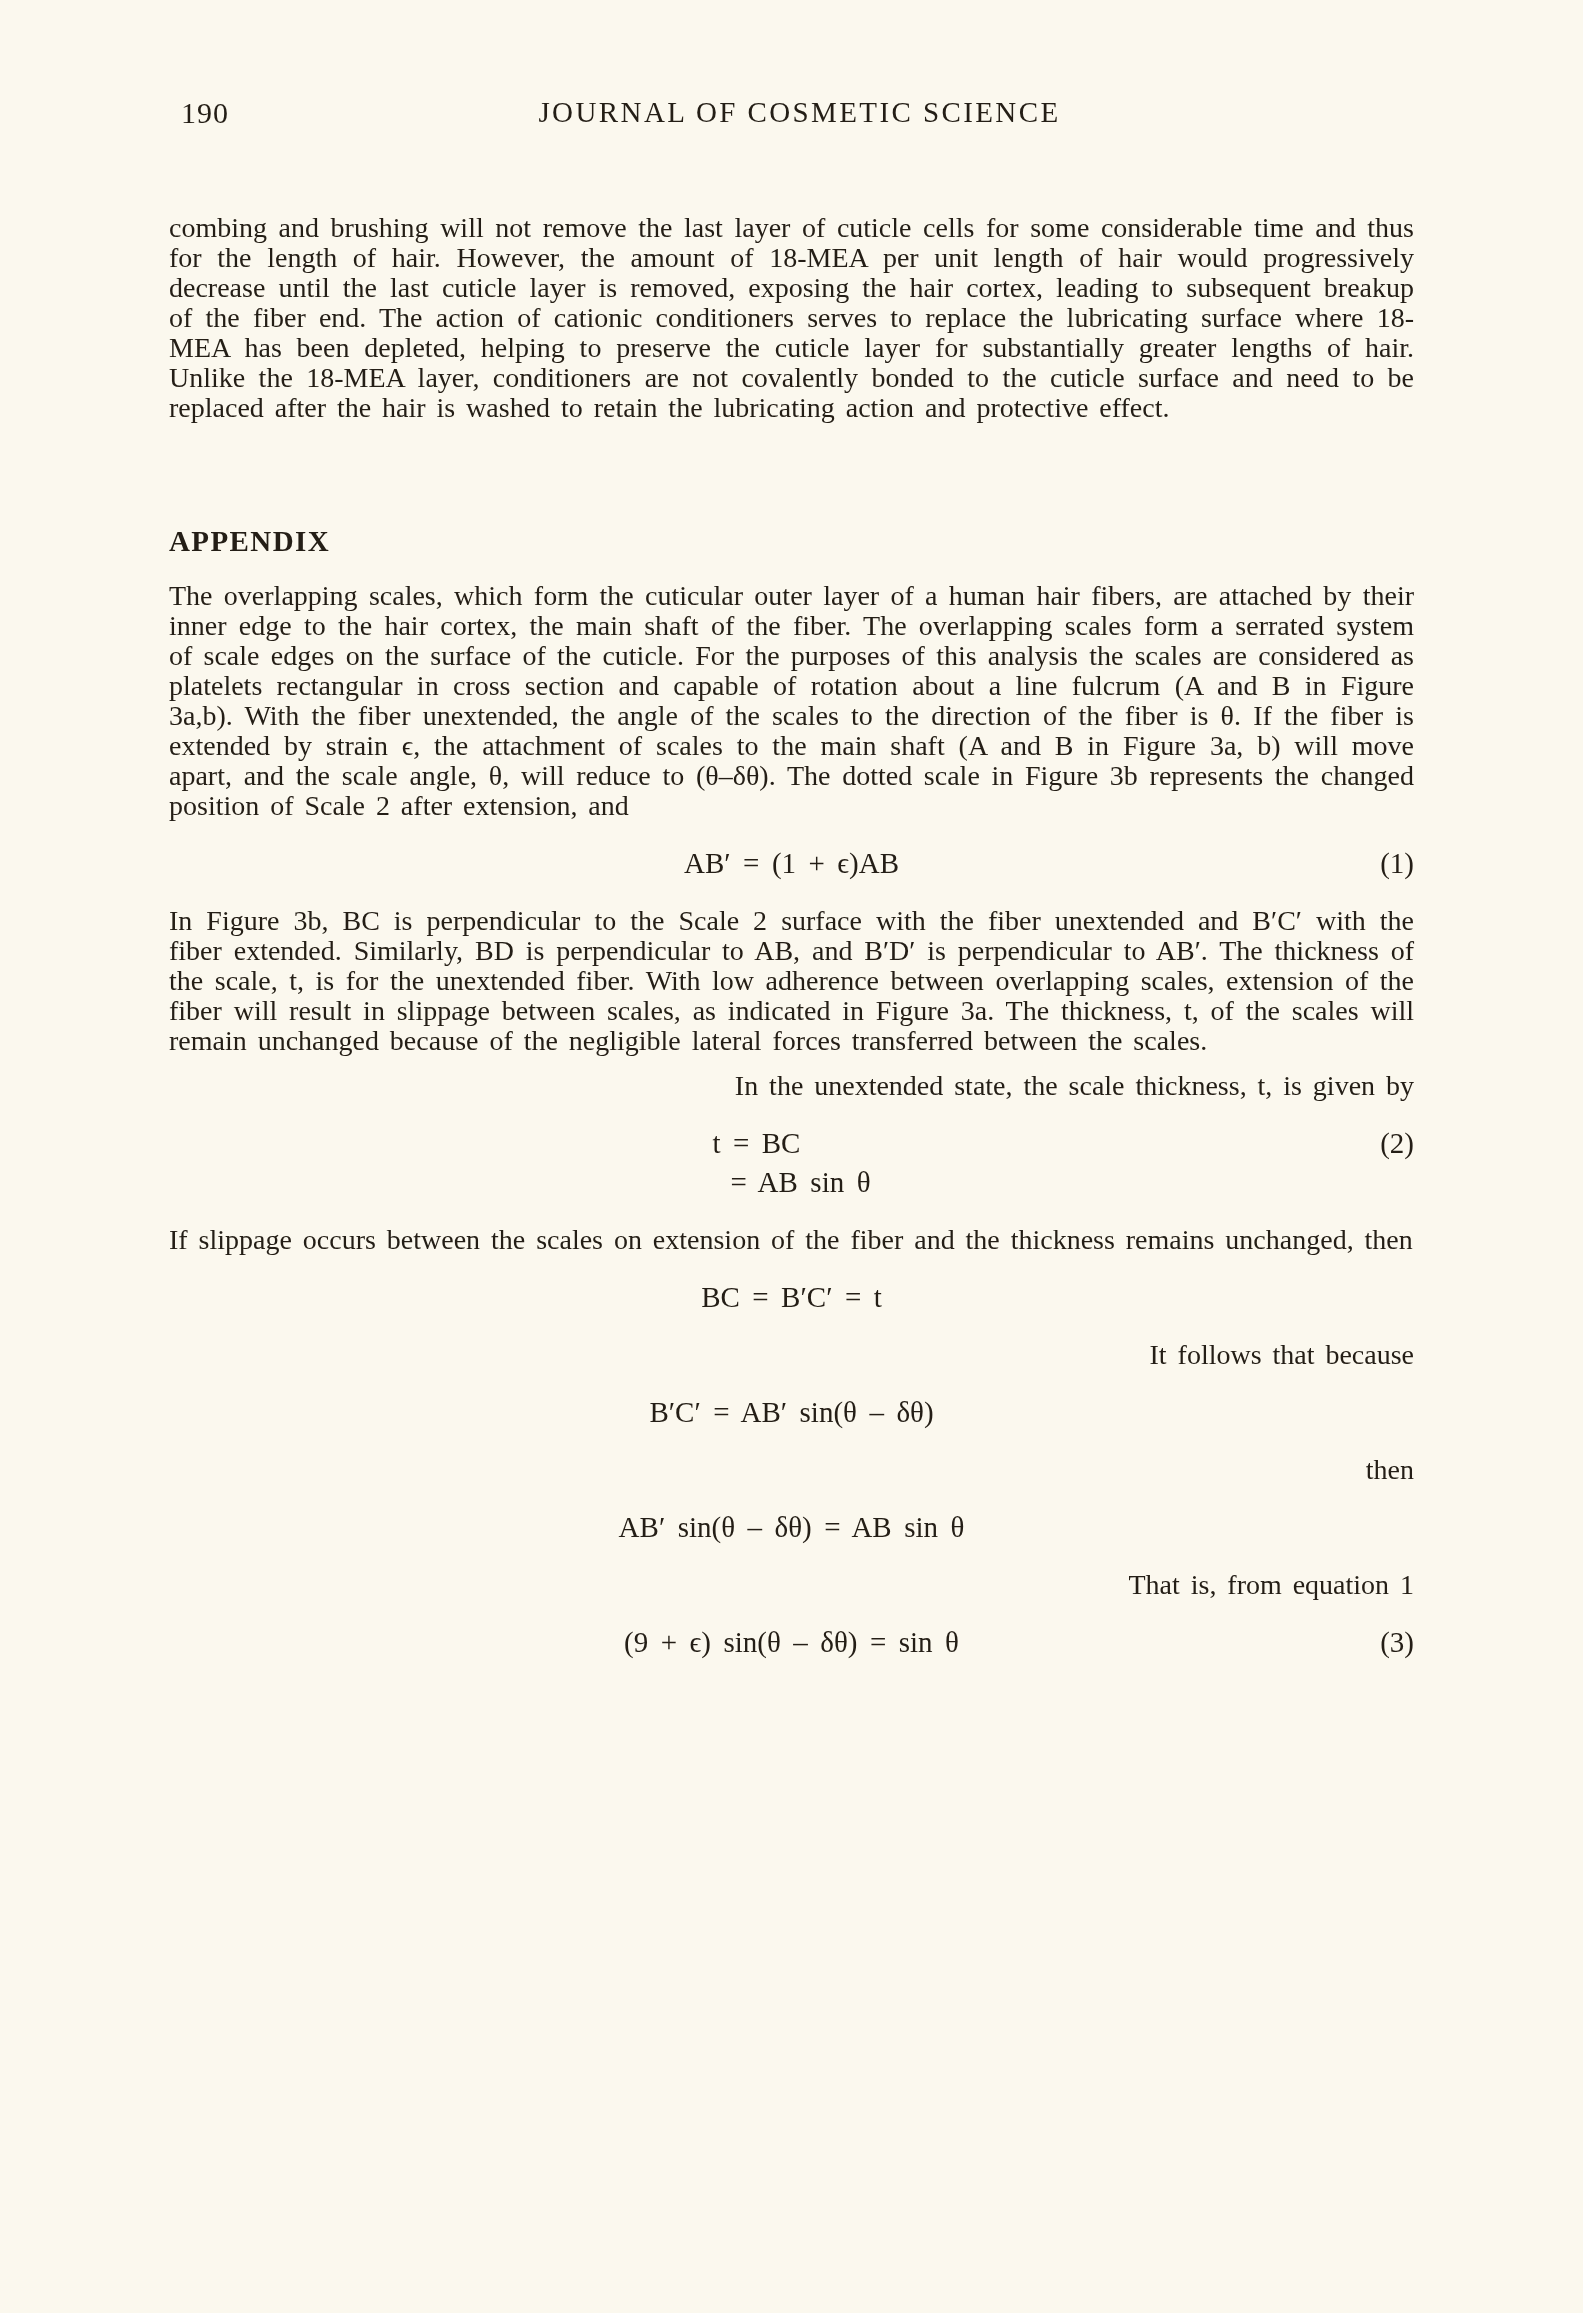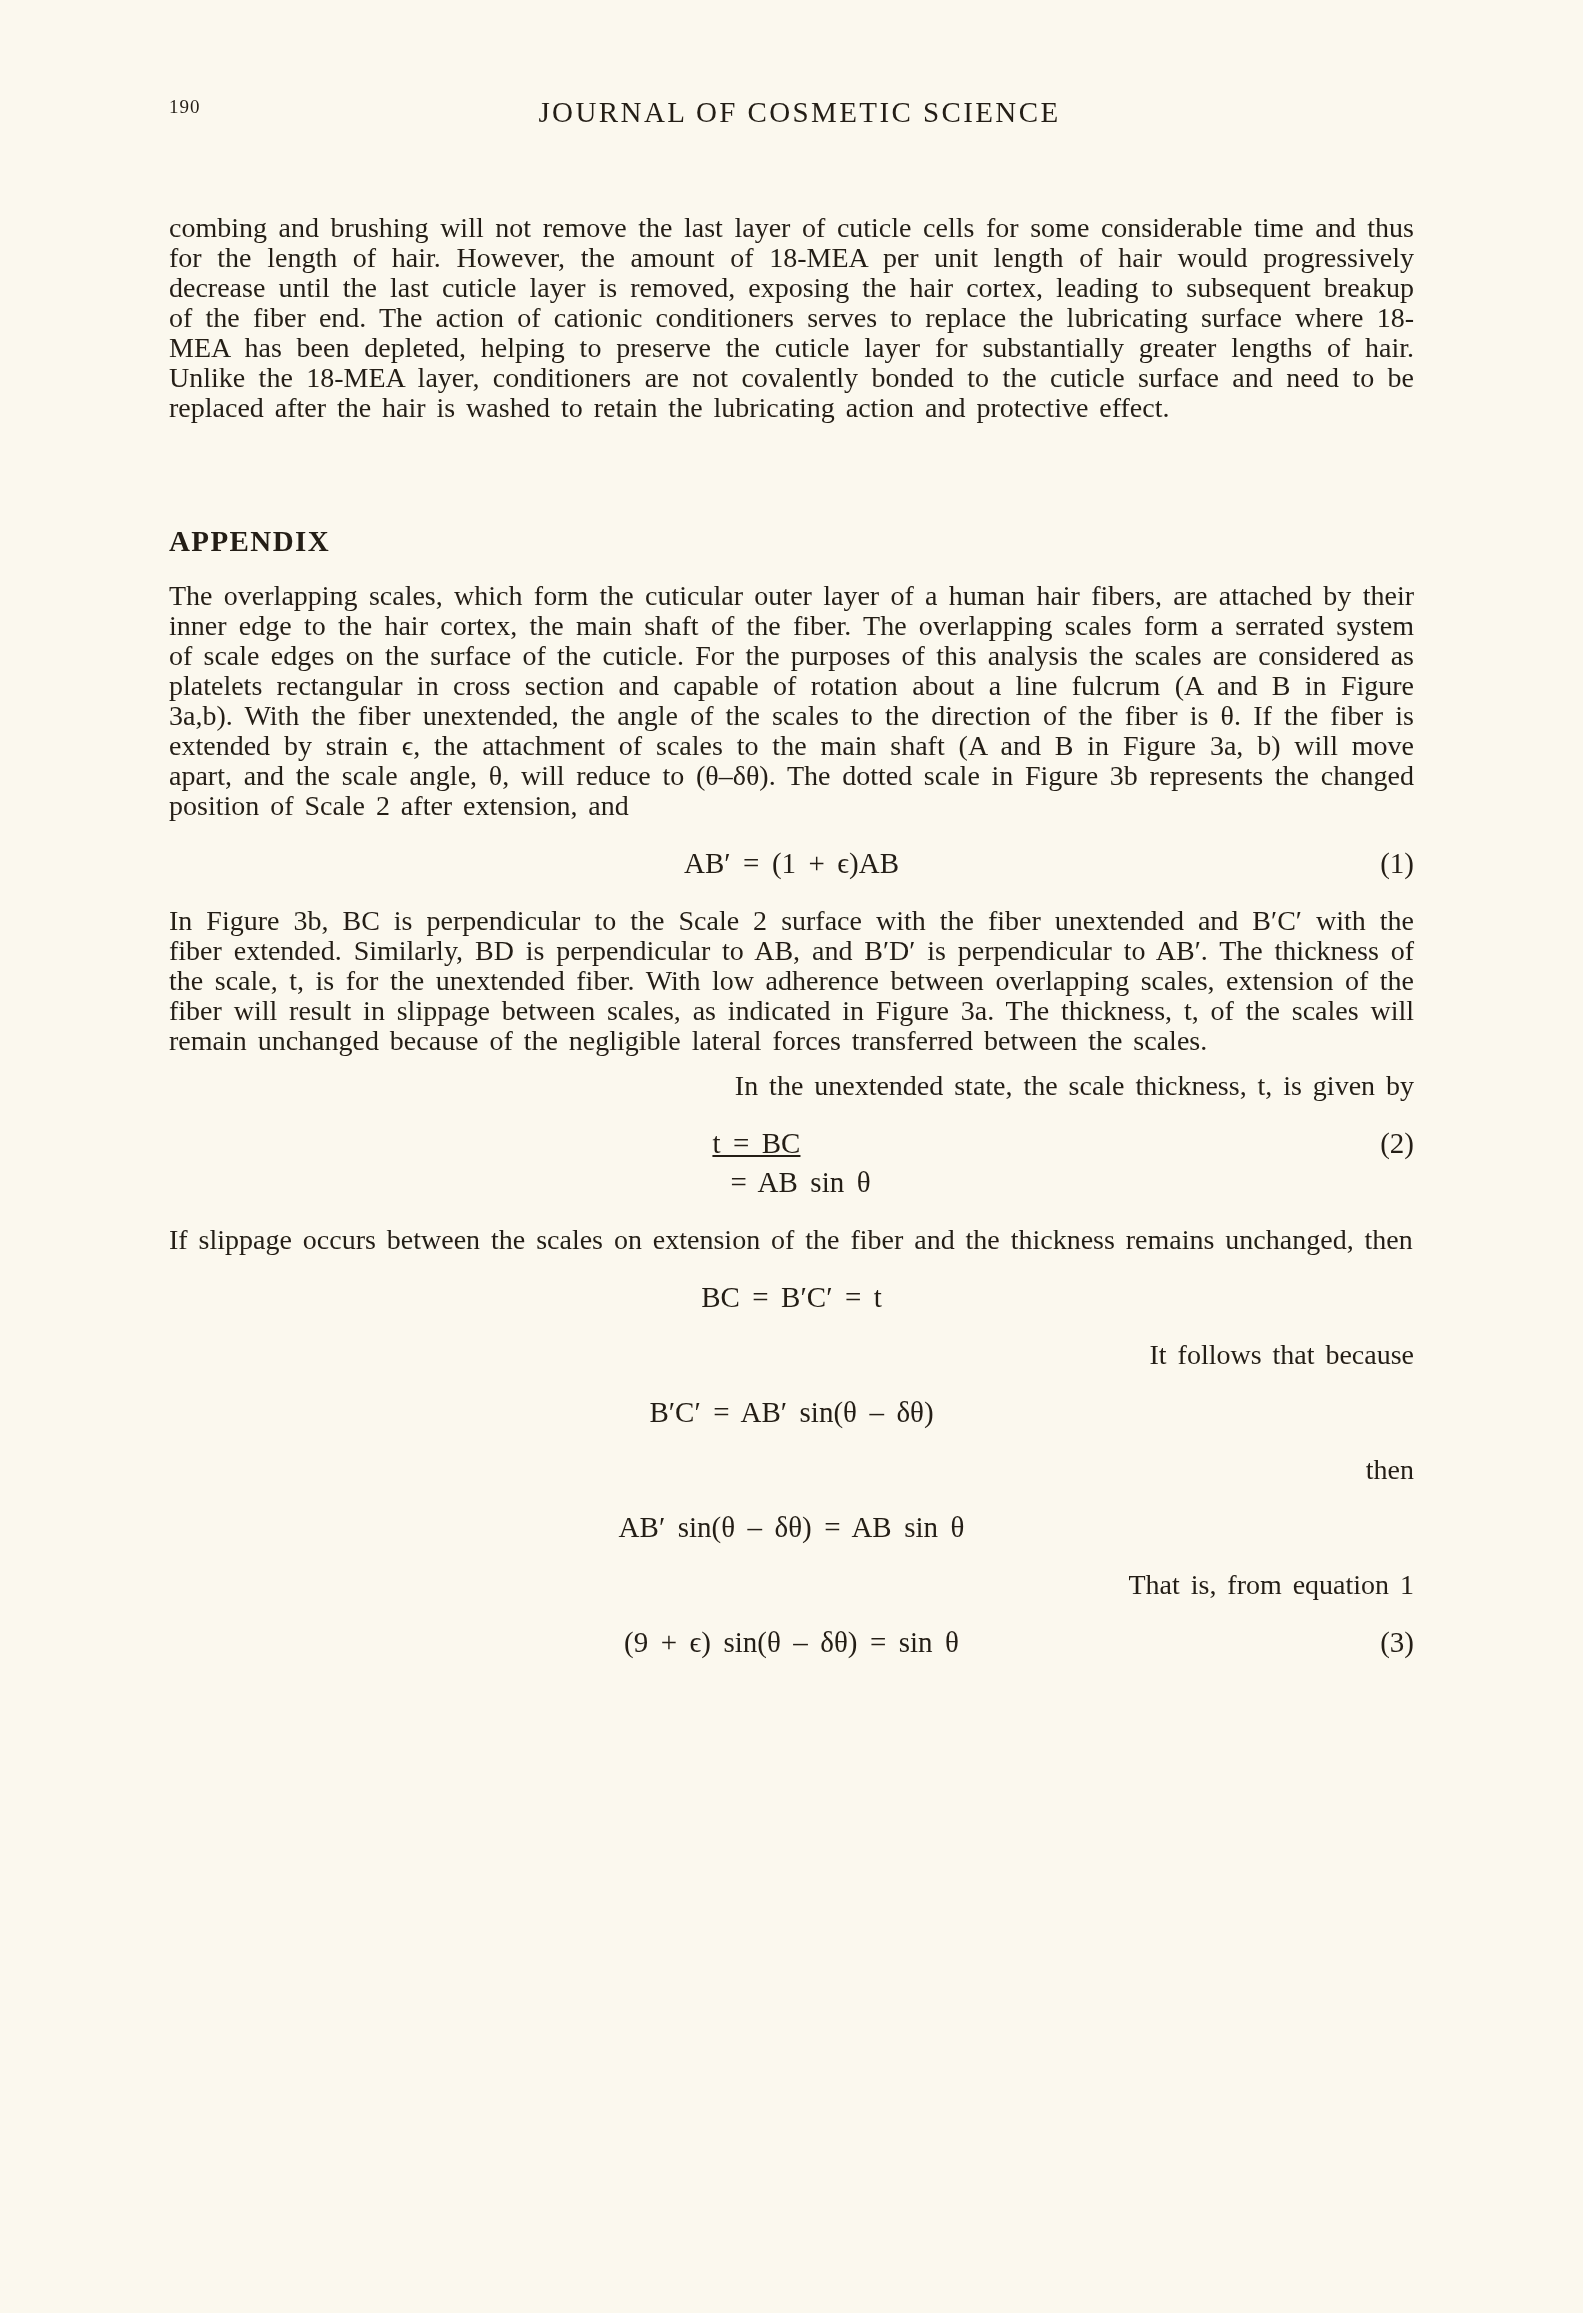--- a/index.html
+++ b/index.html
@@ -18,23 +18,23 @@
     padding: 96px 169px 58px 169px;
     overflow: hidden;
   }
   .page-header {
     position: relative;
     height: 40px;
     margin-bottom: 77px;
   }
   .page-number {
     position: absolute;
-    left: 0;
+    left: 12px;
     top: 0;
-    font-size: 19px;
+    font-size: 30px;
     letter-spacing: 1px;
   }
   .journal-title {
     position: absolute;
     left: 8px;
     top: 0;
     width: 100%;
     text-align: center;
     font-size: 29px;
     letter-spacing: 2.4px;
@@ -63,21 +63,21 @@
   }
   .equation .eq-number {
     position: absolute;
     right: 0;
     top: 0;
   }
   .eq-stack {
     display: inline-block;
     text-align: left;
   }
-  .eq-stack .eq-line { display: block; text-decoration: underline; }
+  .eq-stack .eq-line { display: block; }
   .eq-stack .eq-line-indent { display: block; padding-left: 0.62em; }
 </style>
 </head>
 <body>
 
 <div class="page">
 
   <div class="page-header">
     <span class="page-number">190</span>
     <span class="journal-title">JOURNAL OF COSMETIC SCIENCE</span>

